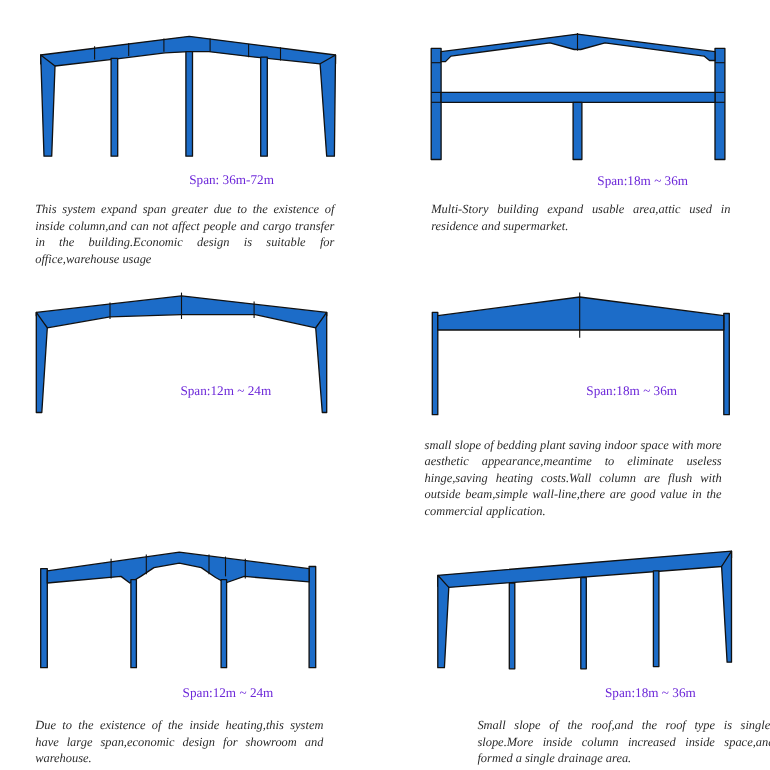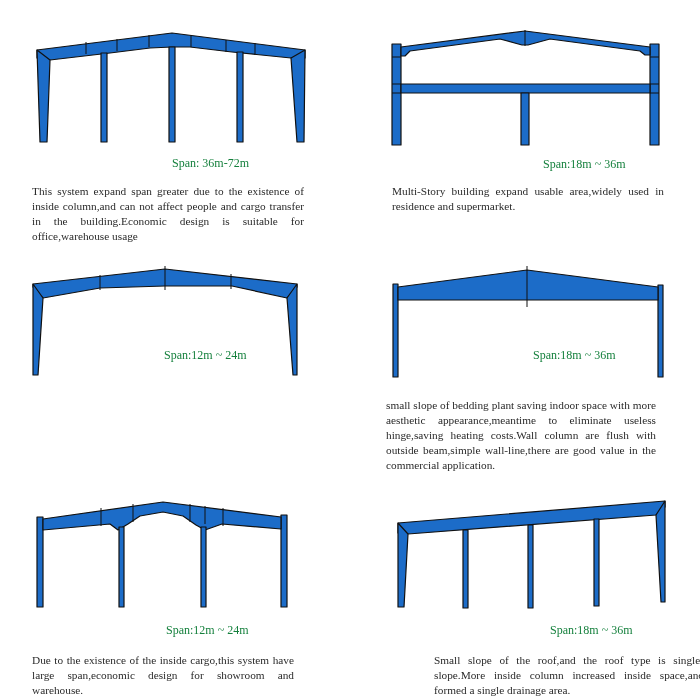--- a/index.html
+++ b/index.html
@@ -1,20 +1,20 @@
 <!DOCTYPE html>
 <html><head>
 <meta charset="utf-8">
 <style>
   html, body { margin: 0; padding: 0; background: #ffffff; }
   body { width: 700px; height: 700px; position: relative; overflow: hidden; font-family: "Liberation Serif", "DejaVu Serif", serif; color: #2a2a2a; }
   .panel { position: absolute; }
   .frame { position: absolute; left: 0; top: 0; }
-  .span { position: absolute; font-size: 12px; color: #15803d; white-space: nowrap; }
-  .desc { position: absolute; font-size: 11.3px; line-height: 15px; text-align: justify; color: #2a2a2a; }
+  .span { position: absolute; font-size: 12px; color: #6d28d9; white-space: nowrap; }
+  .desc { position: absolute; font-size: 11.3px; line-height: 15px; text-align: justify; color: #2a2a2a; font-style: italic; }
   .desc.clip-top { overflow: hidden; }
   svg path, svg polygon, svg rect { stroke: #111; stroke-width: 1.2; stroke-linejoin: round; }
   svg line { stroke: #111; stroke-width: 1; }
 </style>
 </head>
 <body>
 
 <div class="panel" style="left:0;top:0;width:350px;height:260px;">
   <svg class="frame" width="350" height="150" viewBox="0 0 350 150">
     <g fill="#1c6cc8">
@@ -47,21 +47,21 @@
     </g>
     <line x1="175" y1="30" x2="175" y2="46"></line>
     <line x1="42" y1="57" x2="51" y2="57"></line>
     <line x1="300" y1="57" x2="309" y2="57"></line>
     <line x1="42" y1="84" x2="51" y2="84"></line>
     <line x1="42" y1="93" x2="51" y2="93"></line>
     <line x1="300" y1="84" x2="309" y2="84"></line>
     <line x1="300" y1="93" x2="309" y2="93"></line>
   </svg>
   <div class="span" style="left:193px;top:157px;">Span:18m ~ 36m</div>
-  <div class="desc" style="left:42px;top:184px;width:272px;">Multi-Story building expand usable area,widely used in residence and supermarket.</div>
+  <div class="desc" style="left:42px;top:184px;width:272px;">Multi-Story building expand usable area,attic used in residence and supermarket.</div>
 </div>
 
 <div class="panel" style="left:0;top:260px;width:350px;height:230px;">
   <svg class="frame" width="350" height="120" viewBox="0 0 350 120">
     <g fill="#1c6cc8">
       <path d="M33,24 L165,9 L297,24 L297,27 L287,38 L232,26 L165,26 L100,28 L43,38 L33,27 Z"></path>
       <polygon points="33,24 43,38 38,115 33,115"></polygon>
       <polygon points="297,24 287,38 293,115 297,115"></polygon>
     </g>
     <line x1="100" y1="15" x2="100" y2="30"></line>
@@ -93,21 +93,21 @@
       <rect x="119" y="37" width="5" height="80"></rect>
       <rect x="201" y="37" width="5" height="80"></rect>
     </g>
     <line x1="101" y1="18" x2="101" y2="36"></line>
     <line x1="133" y1="14" x2="133" y2="32"></line>
     <line x1="190" y1="14" x2="190" y2="32"></line>
     <line x1="205" y1="16" x2="205" y2="34"></line>
     <line x1="223" y1="18" x2="223" y2="36"></line>
   </svg>
   <div class="span" style="left:166px;top:133px;">Span:12m ~ 24m</div>
-  <div class="desc clip-top" style="left:32px;top:163px;width:262px;">Due to the existence of the inside cargo,this system have large span,economic design for showroom and warehouse.</div>
+  <div class="desc clip-top" style="left:32px;top:163px;width:262px;">Due to the existence of the inside heating,this system have large span,economic design for showroom and warehouse.</div>
 </div>
 
 <div class="panel" style="left:350px;top:490px;width:350px;height:210px;">
   <svg class="frame" width="350" height="130" viewBox="0 0 350 130">
     <g fill="#1c6cc8">
       <path d="M48,33 L315,11 L315,17 L306,25 L58,44 L48,43 Z"></path>
       <polygon points="48,33 58,44 54,117 48,117"></polygon>
       <polygon points="315,11 306,25 311,112 315,112"></polygon>
       <rect x="113" y="40" width="5" height="78"></rect>
       <rect x="178" y="35" width="5" height="83"></rect>

